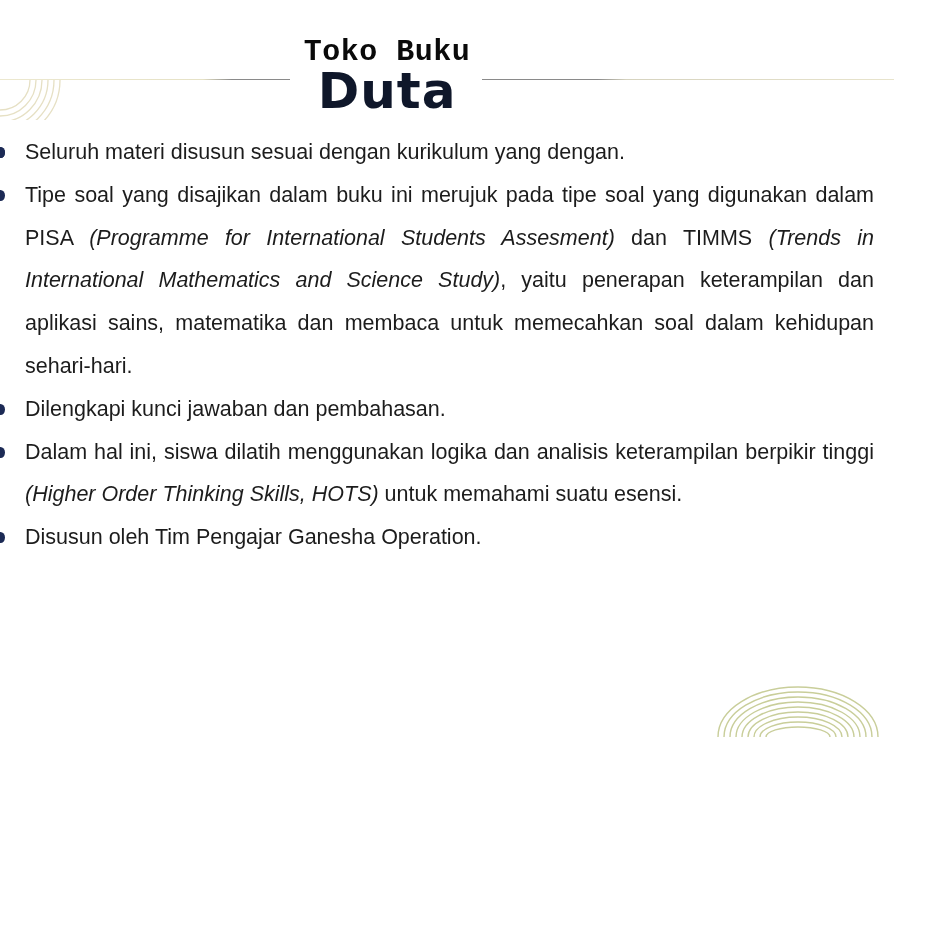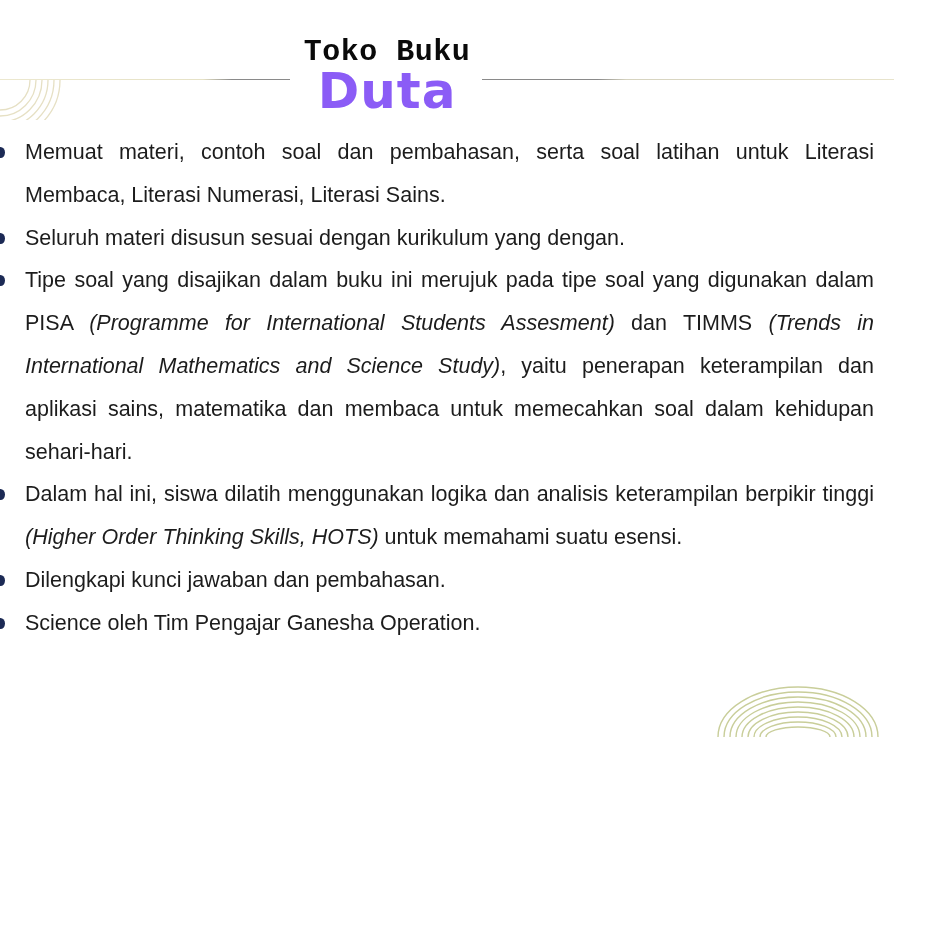--- a/index.html
+++ b/index.html
@@ -4,21 +4,21 @@
 <style>
   html, body { margin: 0; padding: 0; background: #ffffff; }
   body { width: 940px; height: 940px; position: relative; overflow: hidden; font-family: "Liberation Sans", "DejaVu Sans", sans-serif; color: #1c1c1c; }
   .header { position: absolute; left: 0; top: 0; width: 940px; height: 130px; }
   .rule-left { position: absolute; left: 0; top: 79px; width: 290px; height: 1px; background: linear-gradient(to right, #ece8cf 0%, #e6e2c6 70%, #8a8a8a 80%, #8a8a8a 100%); }
   .rule-right { position: absolute; left: 482px; top: 79px; width: 412px; height: 1px; background: linear-gradient(to right, #8a8a8a 0%, #8a8a8a 28%, #d6d3bf 35%, #e8e4cc 100%); }
   .arcs-tl { position: absolute; left: 0; top: 80px; }
   .arcs-br { position: absolute; left: 716px; top: 686px; }
   .logo { position: absolute; left: 292px; top: 36px; width: 190px; text-align: center; }
   .logo-top { font-family: Liberation Mono, monospace; font-weight: bold; font-size: 30px; line-height: 32px; letter-spacing: 0.5px; color: #0a0a0a; }
-  .logo-bottom { font-family: "DejaVu Sans", sans-serif; font-weight: bold; font-size: 50px; line-height: 50px; letter-spacing: 1px; color: #8b5cf6; margin-top: -2px; }
+  .logo-bottom { font-family: "DejaVu Sans", sans-serif; font-weight: bold; font-size: 50px; line-height: 50px; letter-spacing: 1px; color: #0f172a; margin-top: -2px; }
   .content { position: absolute; left: 0; top: 131px; width: 874px; }
   .item { position: relative; padding-left: 25px; font-size: 21.5px; line-height: 42.8px; text-align: justify; text-justify: inter-word; }
   .bullet { position: absolute; left: -4px; top: 16px; width: 9px; height: 11px; border-radius: 50%; background: #1c2a55; }
   .it { font-style: italic; }
   .b { font-weight: normal; }
 </style>
 </head>
 <body>
 
 <div class="header">
@@ -38,46 +38,45 @@
 
   <div class="logo">
     <div class="logo-top">Toko Buku</div>
     <div class="logo-bottom">Duta</div>
   </div>
 </div>
 
 <div class="content">
   <div class="item">
     <span class="bullet" style="background: rgb(28, 42, 85);"></span>
-    <span>Memuat materi, contoh soal dan pembahasan, serta soal latihan untuk Literasi Membaca, Literasi Numerasi, Literasi Sains.</span>
   </div>
 
   <div class="item">
     <span class="bullet" style="background: rgb(28, 42, 85);"></span>
     <span>Seluruh materi disusun sesuai dengan kurikulum yang dengan.</span>
   </div>
 
   <div class="item">
     <span class="bullet" style="background: rgb(28, 42, 85);"></span>
     <span>Tipe soal yang disajikan dalam buku ini merujuk pada tipe soal yang digunakan dalam PISA </span><span class="it">(Programme for International Students Assesment)</span><span> dan TIMMS </span><span class="it">(Trends in International Mathematics  and Science Study)</span><span>, yaitu </span><span class="b">penerapan keterampilan</span><span> dan </span><span class="b">aplikasi</span><span> sains, matematika dan membaca untuk memecahkan soal dalam kehidupan sehari-hari.</span>
   </div>
 
   <div class="item">
     <span class="bullet" style="background: rgb(28, 42, 85);"></span>
+    <span>Dilengkapi kunci jawaban dan pembahasan.</span>
+  </div>
+
+  <div class="item">
+    <span class="bullet" style="background: rgb(28, 42, 85);"></span>
     <span>Dalam hal ini, siswa dilatih menggunakan logika dan analisis keterampilan berpikir tinggi </span><span class="b it">(Higher Order Thinking Skills, HOTS)</span><span> untuk memahami suatu esensi.</span>
   </div>
 
   <div class="item">
     <span class="bullet" style="background: rgb(28, 42, 85);"></span>
-    <span>Dilengkapi kunci jawaban dan pembahasan.</span>
-  </div>
-
-  <div class="item">
-    <span class="bullet" style="background: rgb(28, 42, 85);"></span>
-    <span>Science oleh Tim Pengajar Ganesha Operation.</span>
+    <span>Disusun oleh Tim Pengajar Ganesha Operation.</span>
   </div>
 </div>
 
 <svg class="arcs-br" width="164" height="52" viewBox="0 0 164 52">
   <g fill="none" stroke="#c9ce9a" stroke-width="1.4">
     <path d="M2 51 A80 50 0 0 1 162 51"></path>
     <path d="M8 51 A74 45 0 0 1 156 51"></path>
     <path d="M14 51 A68 40 0 0 1 150 51"></path>
     <path d="M20 51 A62 35 0 0 1 144 51"></path>
     <path d="M26 51 A56 30 0 0 1 138 51"></path>

